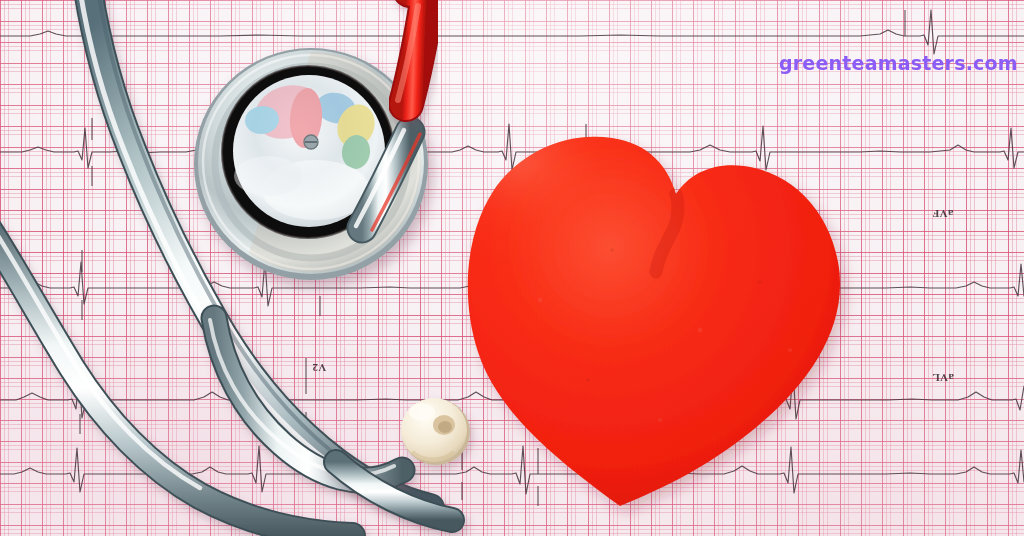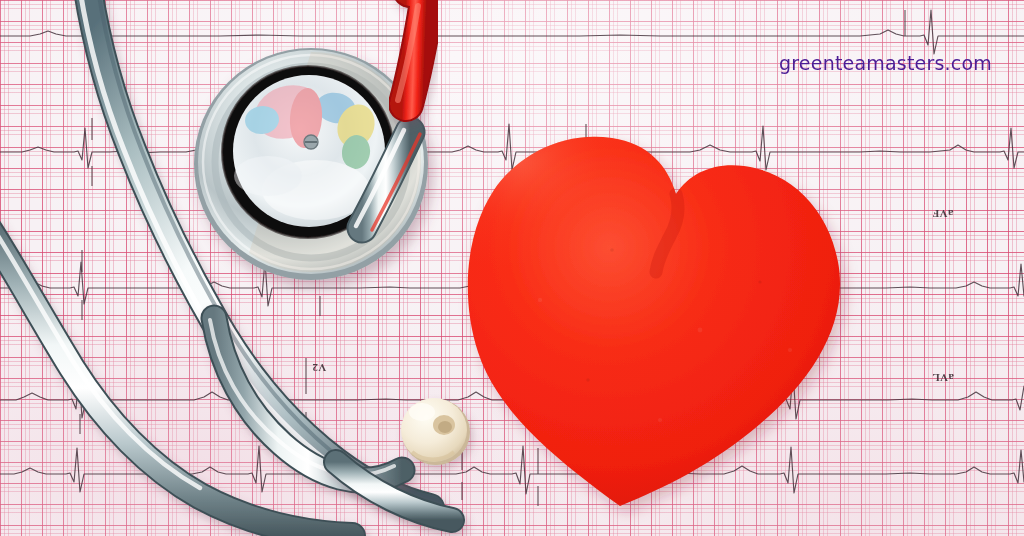--- a/index.html
+++ b/index.html
@@ -72,22 +72,22 @@
   
   .steth{position:absolute;left:0;top:0;width:1024px;height:536px;}
   .steth svg{display:block;}
 
   
   .watermark{
     position:absolute;
     left:779px;top:52px;
     font-family:"DejaVu Sans",sans-serif;
     font-size:19px;
-    font-weight:400;
-    color:#4c1d95;
+    font-weight:700;
+    color:#8b5cf6;
     letter-spacing:.2px;
     white-space:nowrap;
   }
 </style>
 </head>
 <body>
 
 <div id="stage">
 
   <div class="paper">

